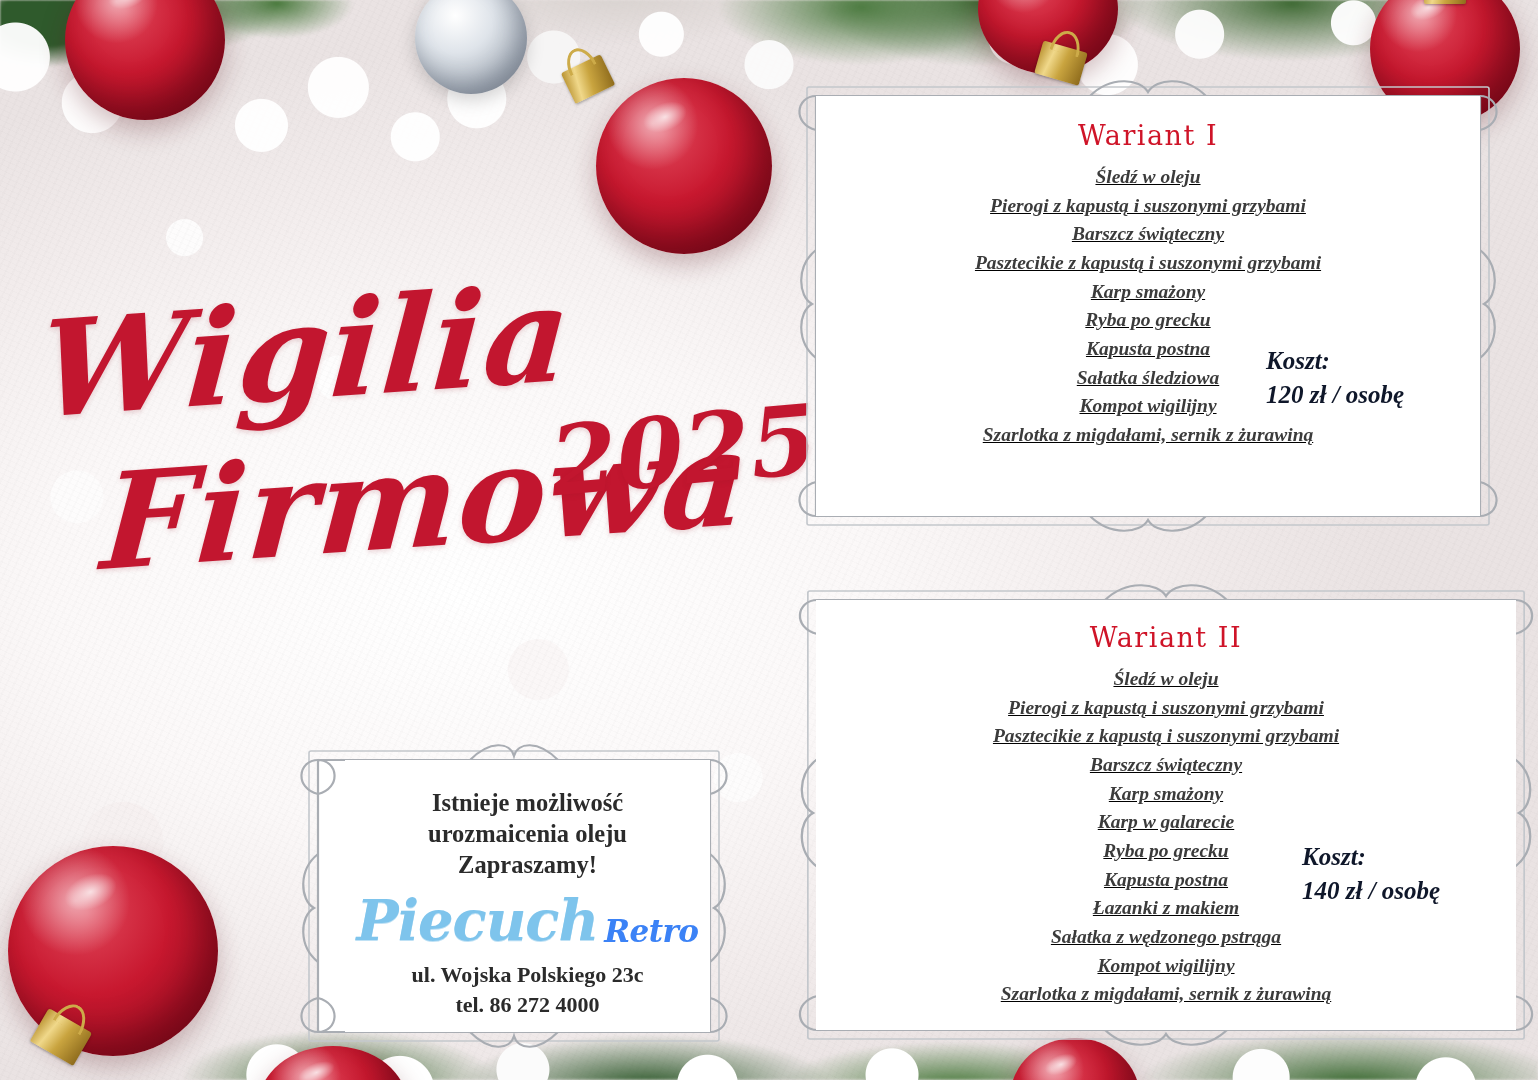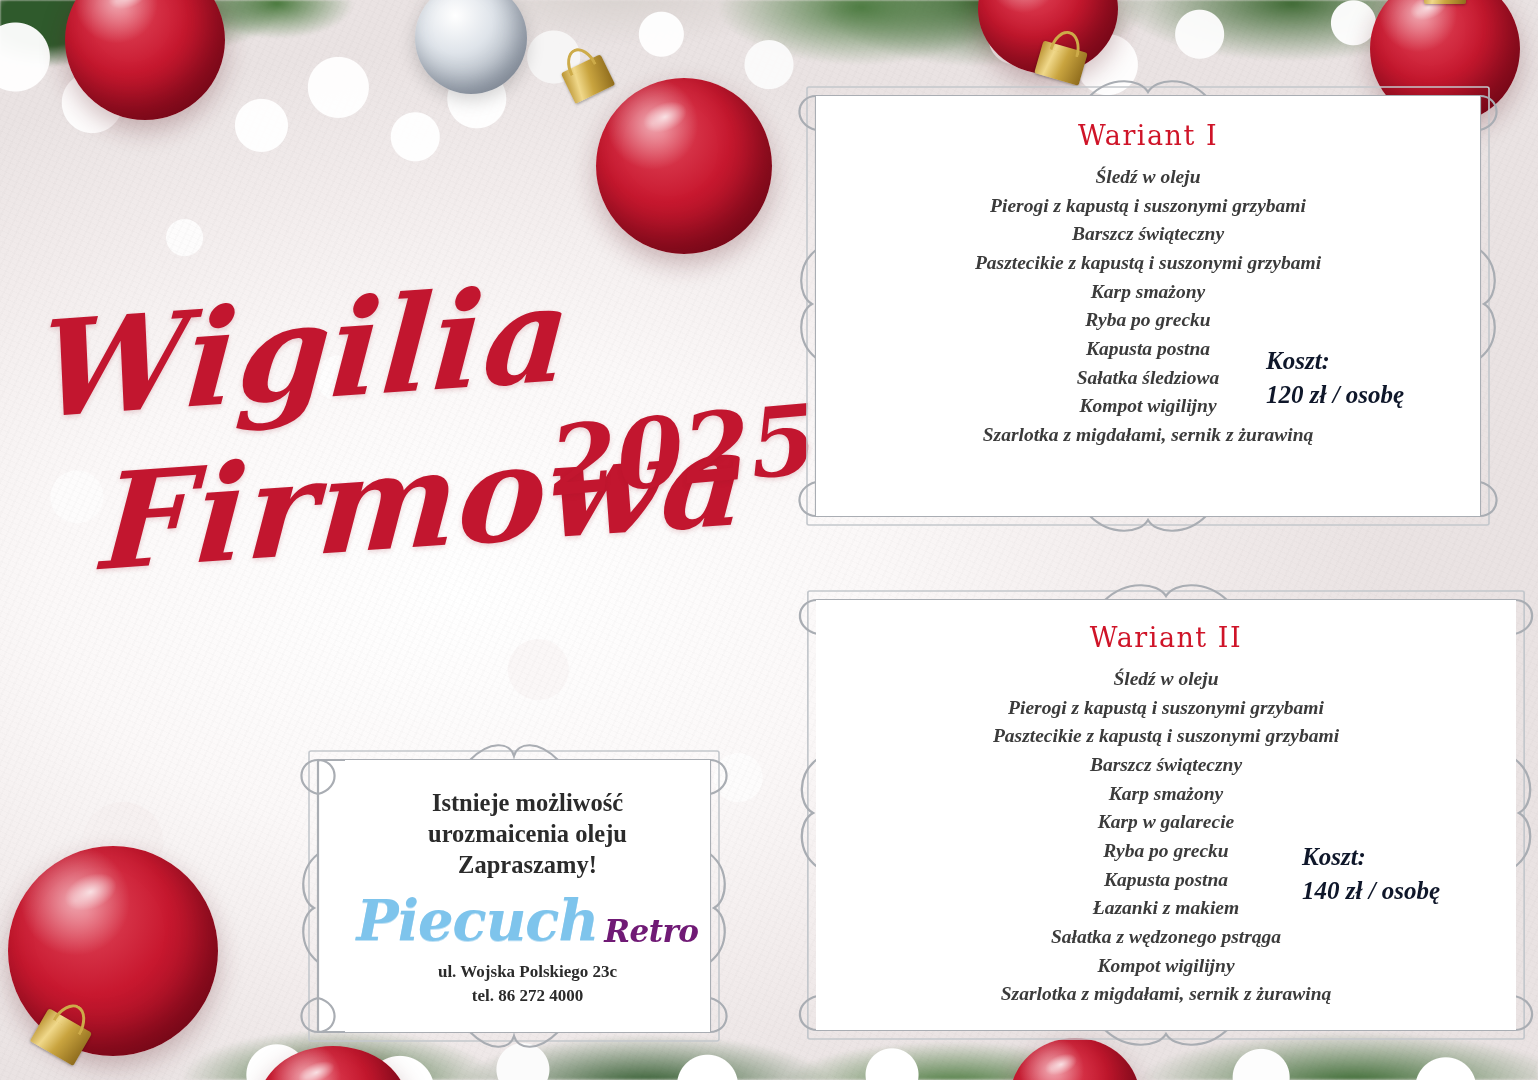--- a/index.html
+++ b/index.html
@@ -170,20 +170,21 @@
     color:#cf1428;
     font-family: "DejaVu Serif", serif;
     font-weight: 400;
     font-size: 27px;
     letter-spacing: 1.5px;
     margin: 0 0 12px 0;
   }
   .menu-list {
     list-style:none; margin:0; padding:0;
     text-align:center;
+    text-decoration:underline;
   }
   .menu-list li {
     font-family: "Liberation Serif", serif;
     font-style: italic;
     font-weight: 700;
     font-size: 19.5px;
     color: #3b3b3b;
     line-height: 1.47;
     white-space: nowrap;
   }
@@ -218,26 +219,26 @@
     font-size: 56px;
     color:#7ec4ec;
     letter-spacing: -1px;
     text-shadow: 0 1px 0 #bfe1f5;
   }
   .logo-sub {
     font-family: "DejaVu Serif", serif;
     font-style: italic;
     font-weight:700;
     font-size: 31px;
-    color:#701a75;
+    color:#3b82f6;
     letter-spacing: -.5px;
     position: relative;
     top: -4px;
   }
-  .addr { font-size: 17px; line-height:1.3; margin-top: 2px; }
+  .addr { font-size: 22px; line-height:1.3; margin-top: 2px; }
 </style>
 </head>
 <body>
 
 <div class="poster">
 
   <div class="snow-speckle"></div>
   <div class="tex-grain"></div>
   <div class="top-band"></div>
   <div class="top-snow"></div>

